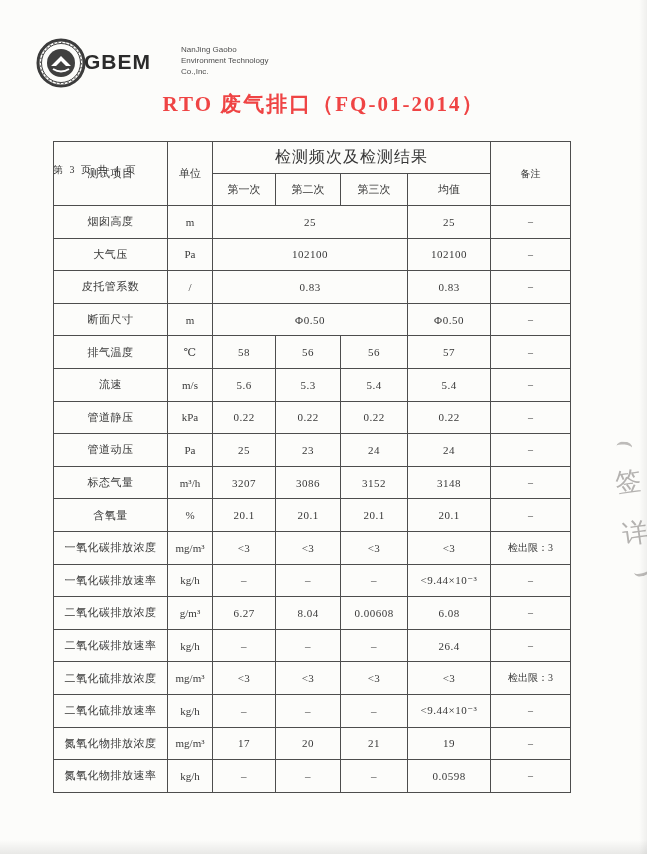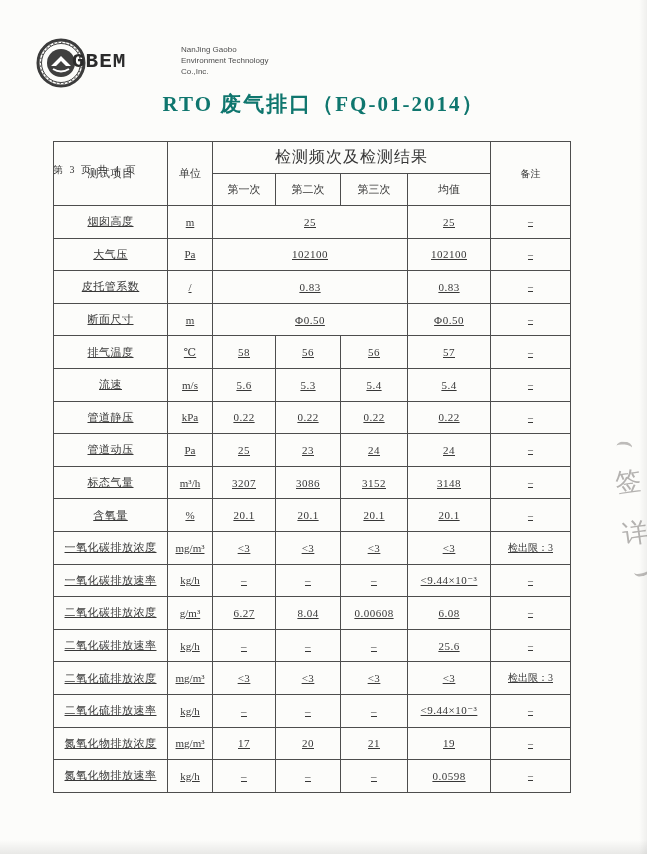--- a/index.html
+++ b/index.html
@@ -8,58 +8,58 @@
     width:647px;height:854px;
     background:#fcfcfa;
     overflow:hidden;
     font-family:"Liberation Serif","DejaVu Serif",serif;
     color:#3a3a3a;
   }
   
   .hdr{position:absolute;top:0;left:0;right:0;height:100px;}
   .seal{position:absolute;left:36px;top:38px;width:50px;height:50px;}
   .brand{
-    position:absolute;left:72px;top:50px;
-    font-family:Liberation Mono, monospace;
+    position:absolute;left:84px;top:50px;
+    font-family:Liberation Sans, sans-serif;
     font-weight:bold;font-size:21px;letter-spacing:1px;color:#2b2b2b;
   }
   .company{
     position:absolute;left:147px;top:44px;
     font-family:"Liberation Sans","DejaVu Sans",sans-serif;
     font-size:8px;line-height:11px;color:#4e4e4e;margin-left:34px;
   }
   .report-no{
     position:absolute;right:22px;top:49px;
     font-size:10px;letter-spacing:1px;color:#3f3f3f;
   }
   
   .title{
     position:absolute;top:90px;left:0;right:0;
     text-align:center;font-size:21px;font-weight:bold;
-    letter-spacing:2px;color:#0f766e;
+    letter-spacing:2px;color:#ef4444;
   }
   .page-ind{
     position:absolute;top:123px;left:53px;width:517px;
     font-size:10px;letter-spacing:2px;color:#333;margin-top:40px;
   }
   
   table.res{
     position:absolute;left:53px;top:141px;width:517px;
     border-collapse:collapse;table-layout:fixed;
     font-size:11px;color:#383838;
   }
   table.res th,table.res td{
     border:1px solid #4d4d4d;
     text-align:center;vertical-align:middle;
     padding:0 2px;font-weight:normal;
     overflow:hidden;white-space:nowrap;
   }
   table.res{border:1.5px solid #3f3f3f;}
   thead tr{height:32px;}
-  tbody tr{height:32.6px;text-decoration:underline;}
+  tbody tr{height:32.6px;}
   th.group-h{font-size:16px;letter-spacing:1px;}
   .c-item{font-size:11px;letter-spacing:0.5px;}
   .c-unit{font-size:11px;}
   .c-val{font-size:11px;letter-spacing:0.5px;}
   .c-remark{font-size:10px;}
   
   .edge-stamp{
     position:absolute;right:-14px;top:438px;width:42px;
     color:#b4b2b0;font-size:26px;line-height:52px;
     font-family:"Liberation Serif","DejaVu Serif",serif;
@@ -243,21 +243,21 @@
           <td class="c-val">0.00608</td>
           <td class="c-val">6.08</td>
           <td class="c-remark">–</td>
         </tr>
         <tr>
           <td class="c-item">二氧化碳排放速率</td>
           <td class="c-unit">kg/h</td>
           <td class="c-val">–</td>
           <td class="c-val">–</td>
           <td class="c-val">–</td>
-          <td class="c-val">25.6</td>
+          <td class="c-val">26.4</td>
           <td class="c-remark">–</td>
         </tr>
         <tr>
           <td class="c-item">二氧化硫排放浓度</td>
           <td class="c-unit">mg/m³</td>
           <td class="c-val">&lt;3</td>
           <td class="c-val">&lt;3</td>
           <td class="c-val">&lt;3</td>
           <td class="c-val">&lt;3</td>
           <td class="c-remark">检出限：3</td>

